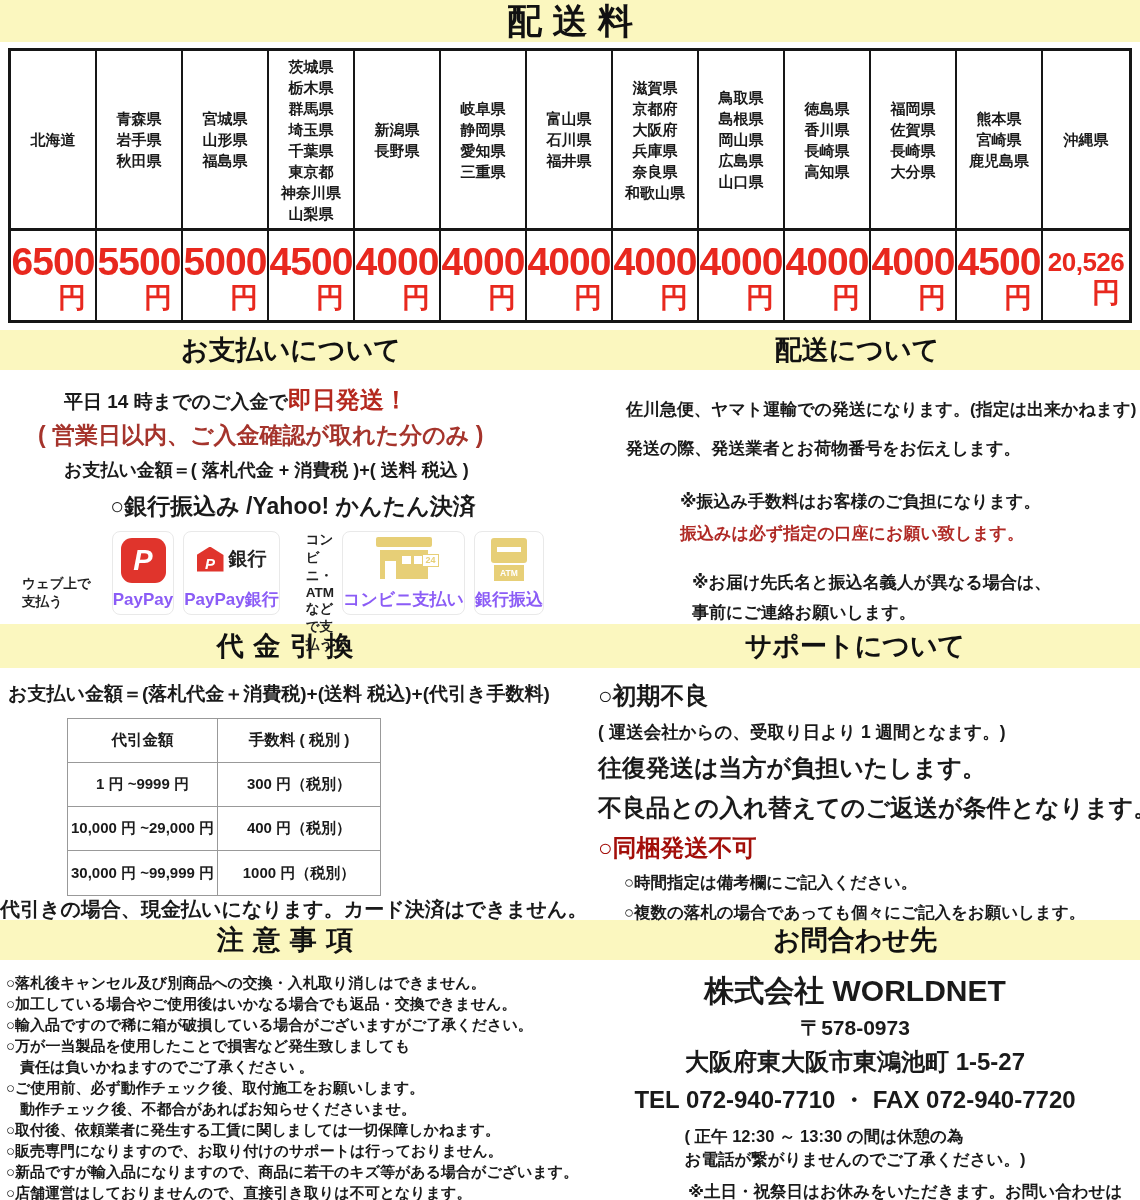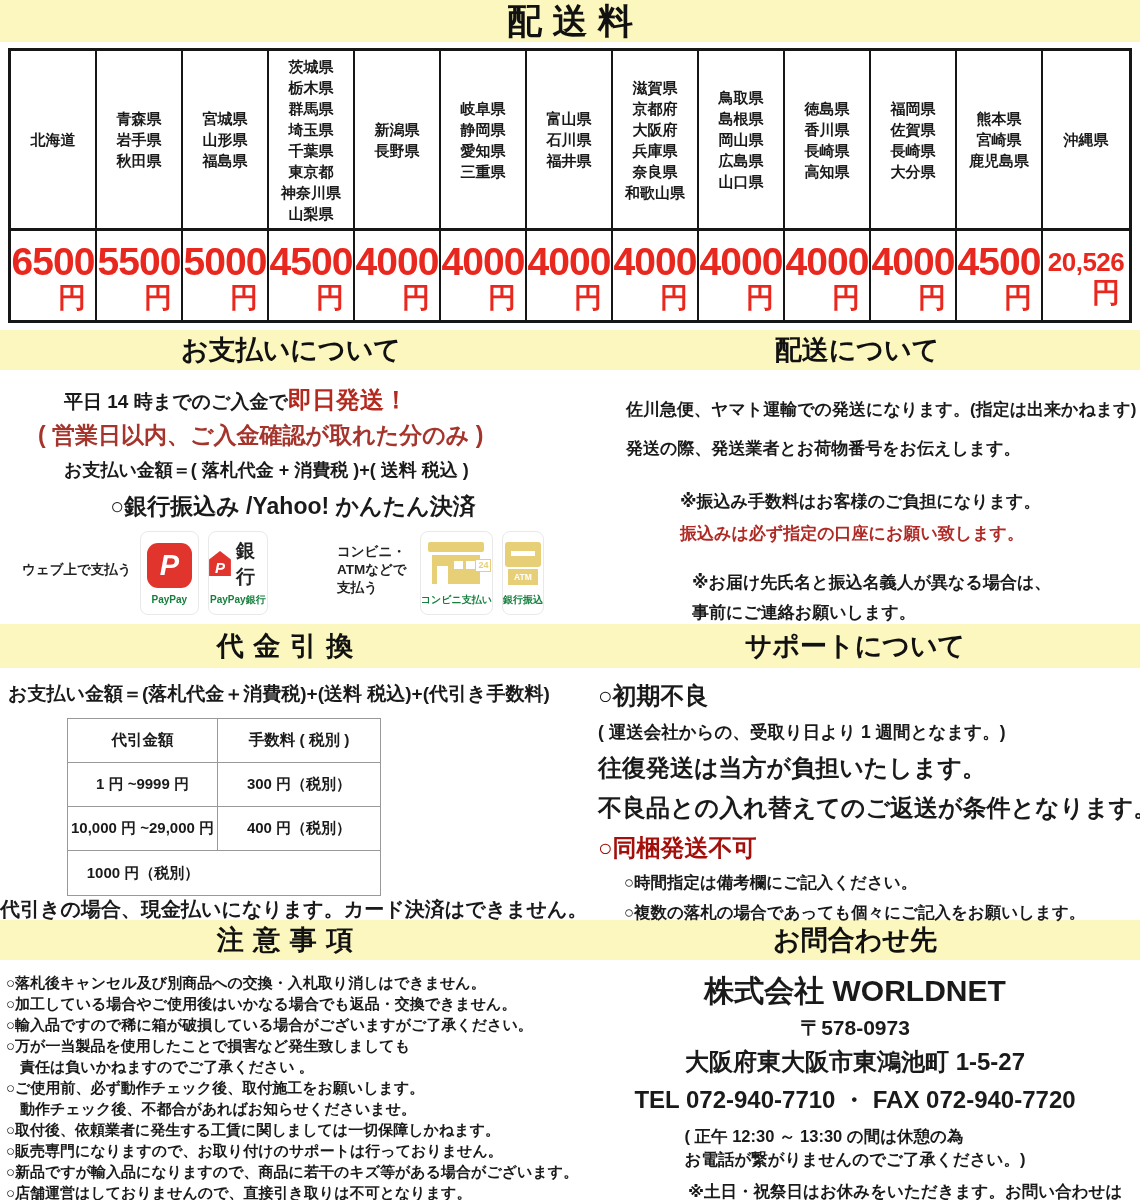--- a/index.html
+++ b/index.html
@@ -45,21 +45,21 @@
   .payc .line3{margin:7px 0 0 64px;font-size:18px;}
   .payc .line4{margin:9px 0 0 16px;text-align:center;font-size:23px;}
   .pay-groups{display:flex;gap:18px;margin:9px 26px 0 14px;}
   .pay-group{display:flex;flex-direction:row;}
   .pay-group.g0{flex:58;} .pay-group.g1{flex:42;}
   .pay-label-row{display:flex;align-items:center;gap:8px;font-size:13.5px;color:#222;margin-bottom:7px;}
   .pay-line{flex:1;height:0;border-top:1.5px solid #999;}
   .pay-cards{display:flex;gap:9px;}
   .pay-card{flex:1;height:84px;border:1.5px solid #e9e9e9;border-radius:8px;background:#fff;
     display:flex;flex-direction:column;align-items:center;justify-content:center;gap:5px;box-sizing:border-box;}
-  .pay-card-label{font-size:10px;color:#15803d;white-space:nowrap;}
+  .pay-card-label{font-size:17px;color:#8b5cf6;white-space:nowrap;}
   .icon-wrap{height:48px;display:flex;align-items:center;justify-content:center;}
   .icon-paypay{width:45px;height:45px;border-radius:11px;background:var(--paypay-red);color:#fff;
     display:flex;align-items:center;justify-content:center;font-size:29px;font-style:italic;}
   .icon-cc{width:58px;height:38px;background:var(--gold);border-radius:4px;position:relative;}
   .cc-chip{position:absolute;left:7px;top:7px;width:11px;height:9px;background:#fff;border-radius:2px;}
   .cc-dashes{position:absolute;left:7px;right:7px;bottom:7px;height:5px;
     background:repeating-linear-gradient(90deg,#fff 0 9px,transparent 9px 13px);}
   .icon-bank{display:flex;align-items:center;gap:5px;}
   .bank-mark{width:27px;height:25px;background:var(--paypay-red);clip-path:polygon(50% 0,100% 34%,100% 100%,0 100%,0 34%);
     display:flex;align-items:flex-end;justify-content:center;color:#fff;font-size:15px;font-style:italic;}
@@ -339,20 +339,21 @@
 <div class="cols rowB-content">
   <div class="codc">
     <p class="formula">お支払い金額＝(落札代金＋消費税)+(送料 税込)+(代引き手数料)</p>
     <div class="cod-table">
         <div class="cod-cell cod-head">代引金額</div>
         <div class="cod-cell cod-head last-col">手数料 ( 税別 )</div>
         <div class="cod-cell">1 円 ~9999 円</div>
         <div class="cod-cell last-col">300 円（税別）</div>
         <div class="cod-cell">10,000 円 ~29,000 円</div>
         <div class="cod-cell last-col">400 円（税別）</div>
+        <div class="cod-cell last-row">30,000 円 ~99,999 円</div>
         <div class="cod-cell last-col last-row">1000 円（税別）</div>
       </div>
     <p class="cod-note">代引きの場合、現金払いになります。カード決済はできません。</p>
   </div>
   <div class="sup">
     <p class="sup-t1">○初期不良</p>
     <p class="sup-p1">( 運送会社からの、受取り日より 1 週間となます。)</p>
     <p class="sup-p2">往復発送は当方が負担いたします。</p>
     <p class="sup-p4">不良品との入れ替えてのご返送が条件となります。</p>
     <p class="sup-t2">○同梱発送不可</p>

